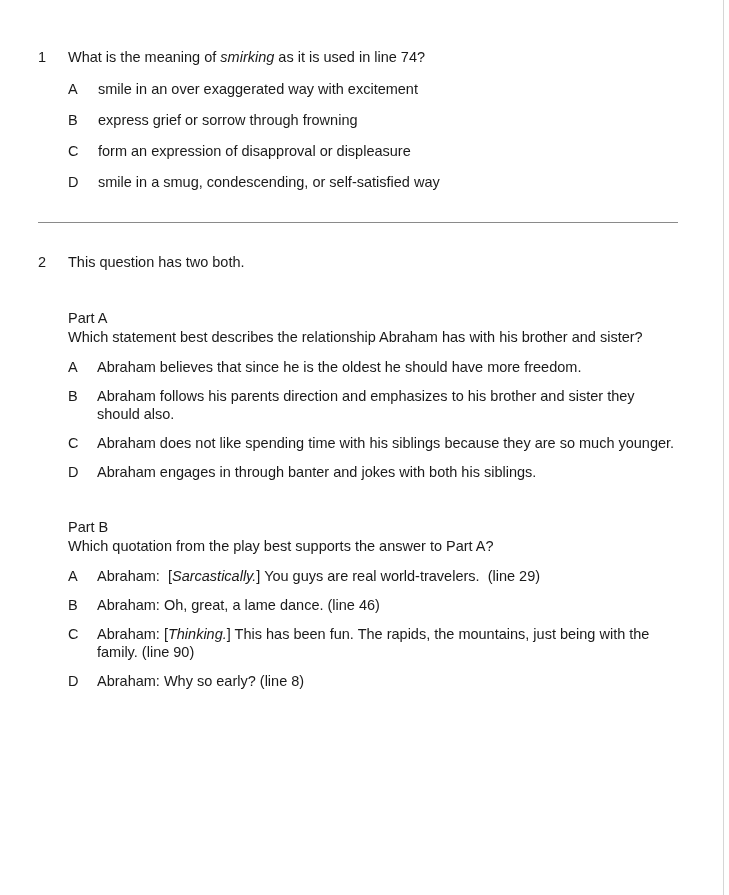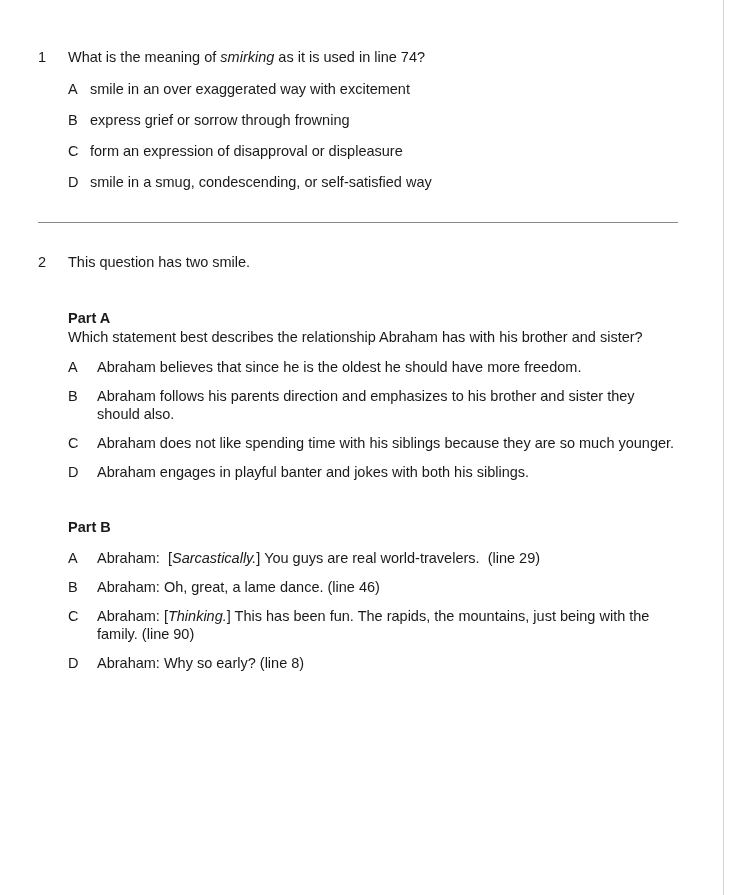--- a/index.html
+++ b/index.html
@@ -92,38 +92,39 @@
     width: 22px;
     flex: 0 0 22px;
     font-size: 14.5px;
     line-height: 19px;
   }
 
   .opt1-text {
     flex: 1 1 auto;
     font-size: 14.5px;
     line-height: 19px;
+    margin-left: 8px;
   }
 
   
   .divider {
     height: 1px;
     background: #8a8a8a;
     margin: 0;
   }
 
   
   .part {
     margin-top: 0;
   }
 
   .part-heading {
     font-size: 14.5px;
     line-height: 19px;
-    font-weight: bold;
+    font-weight: normal;
     color: #1a1a1a;
     margin-top: 37px;
   }
 
   .part-prompt {
     font-size: 14.5px;
     line-height: 18px;
     color: #1a1a1a;
   }
 
@@ -203,48 +204,49 @@
       </div>
     </div>
 
     <div class="divider" style="margin-top:30px;"></div>
 
     <div class="question" style="padding-top:30px;">
       <div class="q-row">
         <div class="q-num">2</div>
         <div class="q-body">
 
-          <div class="q-stem">This question has two smile.</div>
+          <div class="q-stem">This question has two both.</div>
 
           <div class="part" style="margin-top:14px;">
             <div class="part-heading">Part A</div>
             <div class="part-prompt">Which statement best describes the relationship Abraham has with his brother and sister?</div>
 
             <div class="options-2">
               <div class="opt2">
                 <div class="opt2-letter">A</div>
                 <div class="opt2-text">Abraham believes that since he is the oldest he should have more freedom.</div>
               </div>
               <div class="opt2">
                 <div class="opt2-letter">B</div>
                 <div class="opt2-text">Abraham follows his parents direction and emphasizes to his brother and sister they should also.</div>
               </div>
               <div class="opt2">
                 <div class="opt2-letter">C</div>
                 <div class="opt2-text">Abraham does not like spending time with his siblings because they are so much younger.</div>
               </div>
               <div class="opt2">
                 <div class="opt2-letter">D</div>
-                <div class="opt2-text">Abraham engages in playful banter and jokes with both his siblings.</div>
+                <div class="opt2-text">Abraham engages in through banter and jokes with both his siblings.</div>
               </div>
             </div>
           </div>
 
           <div class="part" style="margin-top:15px;">
             <div class="part-heading">Part B</div>
+            <div class="part-prompt">Which quotation from the play best supports the answer to Part A?</div>
 
             <div class="options-2">
 
               <div class="opt2">
                 <div class="opt2-letter">A</div>
                 <div class="opt2-text">
                   <b>Abraham:</b><span>&nbsp; </span><span>[</span><i>Sarcastically.</i><span>]</span> <span>You guys are real world-travelers.</span>&nbsp; <span>(line 29)</span>
                 </div>
               </div>
 

